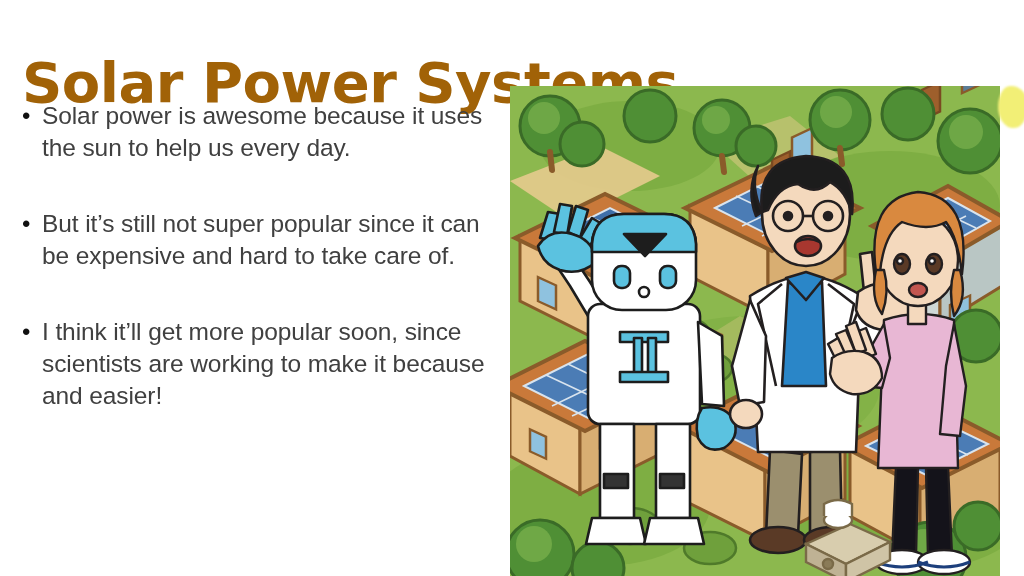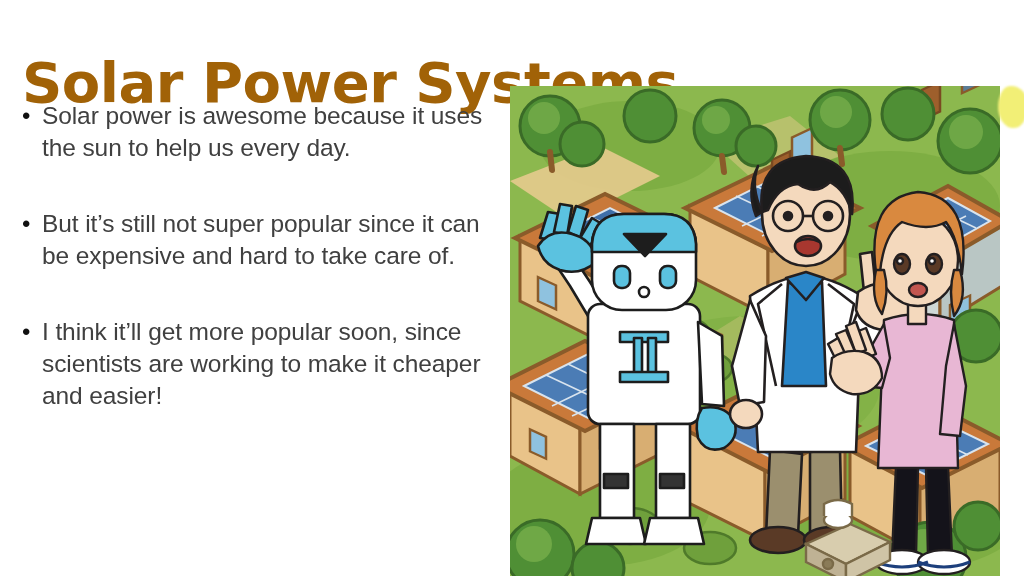--- a/index.html
+++ b/index.html
@@ -105,21 +105,21 @@
       <span class="bullet-text">Solar power is awesome because it uses the sun to help us every day.</span>
     </div>
 
     <div class="bullet">
       <span class="bullet-marker">•</span>
       <span class="bullet-text">But it’s still not super popular since it can be expensive and hard to take care of.</span>
     </div>
 
     <div class="bullet">
       <span class="bullet-marker">•</span>
-      <span class="bullet-text">I think it’ll get more popular soon, since scientists are working to make it cheaper and easier!</span>
+      <span class="bullet-text">I think it’ll get more popular soon, since scientists are working to make it because and easier!</span>
     </div>
 
   </div>
 
   <div class="illustration">
     <svg width="490" height="490" viewBox="0 0 490 490" xmlns="http://www.w3.org/2000/svg">
       <defs>
         <g id="panel-grid">
           <rect x="0" y="0" width="100" height="70" fill="#3f6fa8"></rect>
         </g>

